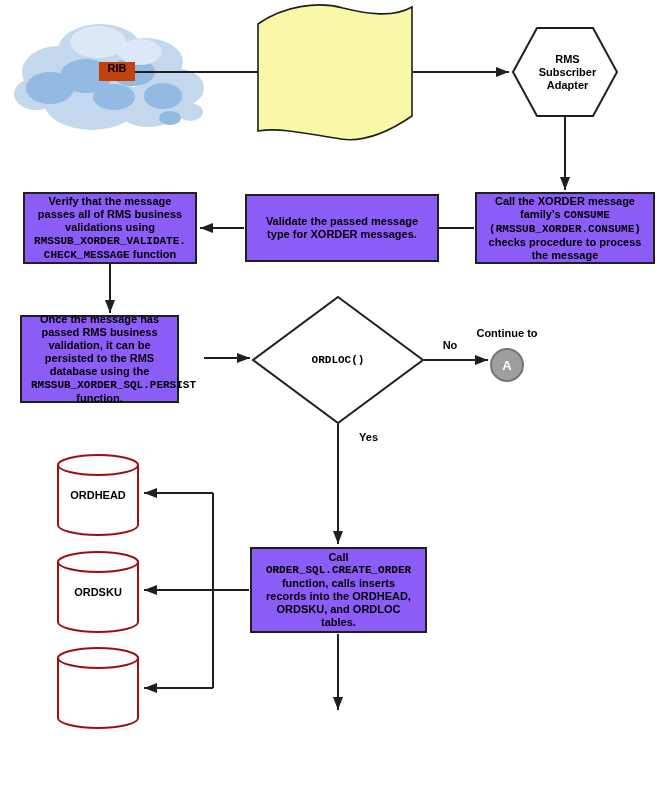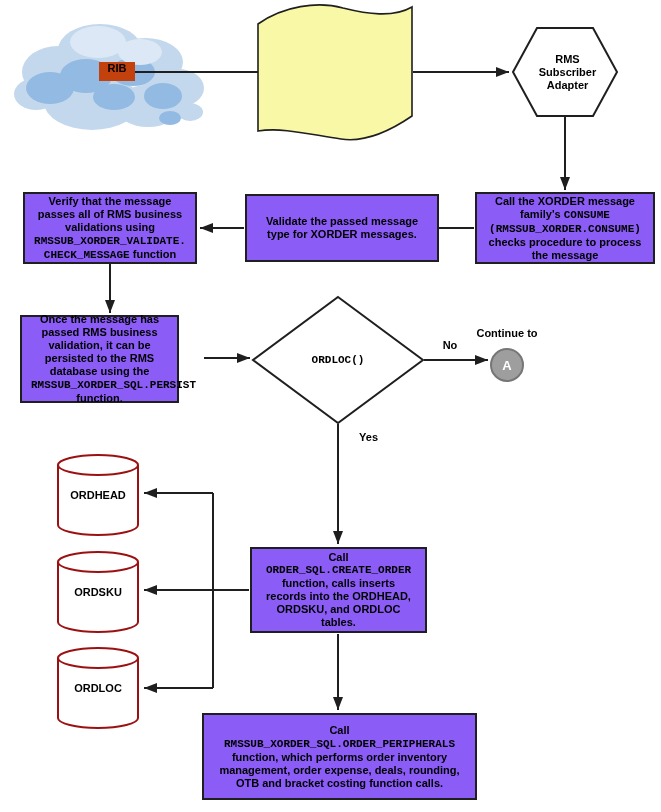--- a/index.html
+++ b/index.html
@@ -130,27 +130,23 @@
   </div>
 
   <div class="label" style="left:437px;top:339px;width:26px">No</div>
   <div class="label" style="left:467px;top:327px;width:80px">Continue to</div>
   <div class="label" style="left:348px;top:431px;width:30px;text-align:right">Yes</div>
 
   <div class="connector-label" style="left:491px;top:349px;width:32px;height:32px">A</div>
 
   <div class="overlay-text" style="left:58px;top:455px;width:80px;height:80px">ORDHEAD</div>
   <div class="overlay-text" style="left:58px;top:552px;width:80px;height:80px">ORDSKU</div>
-  <div class="overlay-text" style="left:58px;top:648px;width:80px;height:80px">ORDLOC</div>
 
   <div class="box" style="left:250px;top:547px;width:177px;height:86px">
     <div class="txt">
       <div>Call</div>
       <div class="mono">ORDER_SQL.CREATE_ORDER</div>
       <div>function, calls inserts records into the ORDHEAD, ORDSKU, and ORDLOC tables.</div>
     </div>
   </div>
 
-  <div class="box" style="left:202px;top:713px;width:275px;height:87px">
-    <div class="txt"><span>Call </span><span class="mono">RMSSUB_XORDER_SQL.ORDER_PERIPHERALS</span><span> function, which performs order inventory management, order expense, deals, rounding, OTB and bracket costing function calls.</span></div>
-  </div>
 
 </div>
 
 </body></html>

